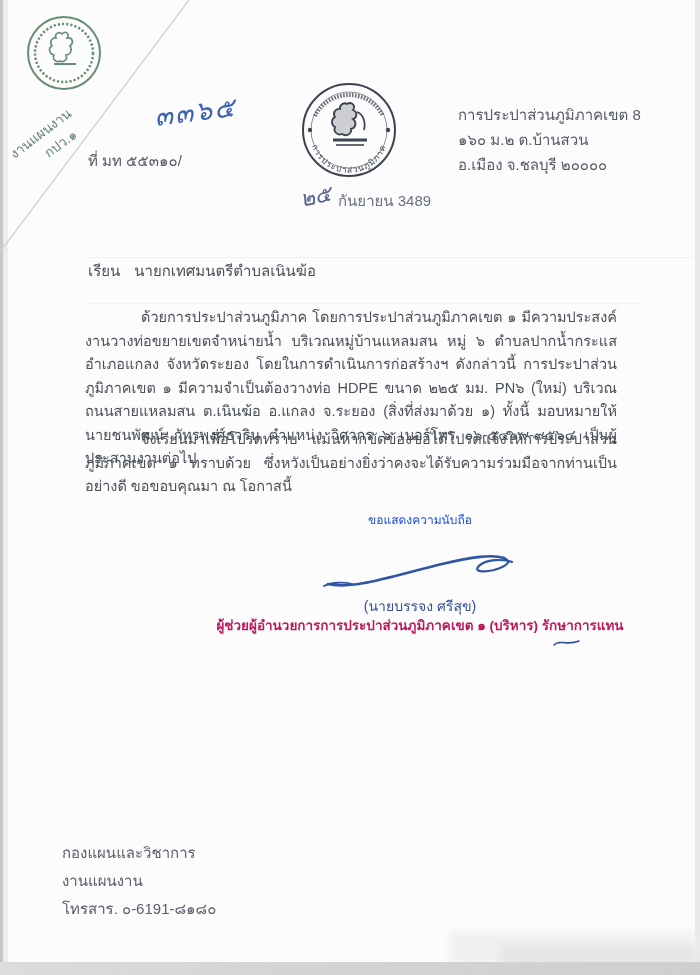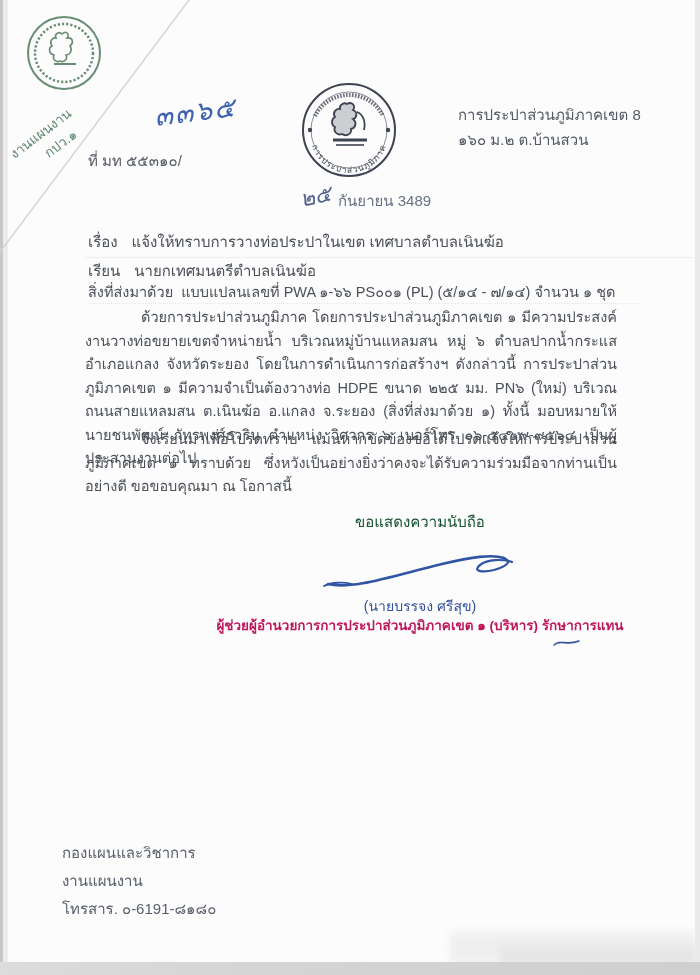--- a/index.html
+++ b/index.html
@@ -37,21 +37,21 @@
   .subject{left:88px;top:230px;font-size:15px;color:#4b5058;}
   .to{left:88px;top:259px;font-size:15px;color:#4b5058;}
   .attach{left:88px;top:280px;font-size:14.5px;color:#4b5058;}
   .label-gap{display:inline-block;width:14px;}
 
   .para{left:85px;width:532px;font-size:14.5px;line-height:23.5px;
     text-align:justify;text-indent:56px;color:#4b5058;}
   .para1{top:306px;}
   .para2{top:428px;}
 
-  .closing{left:300px;top:510px;width:240px;text-align:center;font-size:15px;color:#14532d;}
+  .closing{left:300px;top:510px;width:240px;text-align:center;font-size:12px;color:#1d4ed8;}
   .sig-svg{left:322px;top:546px;}
   .signer-name{left:290px;top:595px;width:260px;text-align:center;font-size:14px;color:#35519c;}
   .signer-title1{left:150px;top:614px;width:540px;text-align:center;font-size:13.5px;
     font-weight:700;color:#be185d;}
   .signer-title2{left:230px;top:635px;width:380px;text-align:center;font-size:13.5px;color:#35519c;}
   .title2-scribble{left:552px;top:637px;}
 
   .footer{left:62px;top:839px;font-size:15px;line-height:28px;color:#5a606c;}
 
   
@@ -110,30 +110,29 @@
       <textPath href="#sealBottomArc" startOffset="50%" text-anchor="middle">การประปาส่วนภูมิภาค</textPath>
     </text>
   </svg>
 
   <div class="abs txt ref">ที่ มท ๕๕๓๑๐/</div>
   <div class="abs ref-hand">๓๓๖๕</div>
 
   <div class="abs addr">
     <div>การประปาส่วนภูมิภาคเขต 8</div>
     <div>๑๖๐ ม.๒ ต.บ้านสวน</div>
+    <div>อ.เมือง จ.ชลบุรี ๒๐๐๐๐</div>
   </div>
 
   <div class="abs date-hand">๒๕</div>
   <div class="abs date-line">กันยายน 3489</div>
 
-  <div class="abs subject"><span>เรื่อง</span><span class="label-gap"></span><span>แจ้งให้ทราบการวางท่อประปาในเขต เทศบาลตำบลเนินฆ้อ</span></div>
 
   <div class="abs to"><span>เรียน</span><span class="label-gap"></span><span>นายกเทศมนตรีตำบลเนินฆ้อ</span></div>
 
-  <div class="abs attach"><span>สิ่งที่ส่งมาด้วย</span><span class="label-gap" style="width:8px;"></span><span>แบบแปลนเลขที่ PWA ๑-๖๖ PS๐๐๑ (PL) (๕/๑๔ - ๗/๑๔) จำนวน ๑ ชุด</span></div>
 
   <div class="abs txt para para1">ด้วยการประปาส่วนภูมิภาค โดยการประปาส่วนภูมิภาคเขต ๑ มีความประสงค์งานวางท่อขยายเขตจำหน่ายน้ำ บริเวณหมู่บ้านแหลมสน หมู่ ๖ ตำบลปากน้ำกระแส อำเภอแกลง จังหวัดระยอง โดยในการดำเนินการก่อสร้างฯ ดังกล่าวนี้ การประปาส่วนภูมิภาคเขต ๑ มีความจำเป็นต้องวางท่อ HDPE ขนาด ๒๒๕ มม. PN๖ (ใหม่) บริเวณถนนสายแหลมสน ต.เนินฆ้อ อ.แกลง จ.ระยอง (สิ่งที่ส่งมาด้วย ๑) ทั้งนี้ มอบหมายให้ นายชนพัฒน์ ภัทรพงศ์ธาริน ตำแหน่ง วิศวกร ๖ เบอร์โทร ๐๖-๕๔๑๙-๙๕๖๔ เป็นผู้ประสานงานต่อไป</div>
   <div class="abs txt para para2">จึงเรียนมาเพื่อโปรดทราบ แม้นหากขัดข้องขอได้โปรดแจ้งให้การประปาส่วนภูมิภาคเขต ๑ ทราบด้วย ซึ่งหวังเป็นอย่างยิ่งว่าคงจะได้รับความร่วมมือจากท่านเป็นอย่างดี ขอขอบคุณมา ณ โอกาสนี้</div>
 
   <div class="abs closing">ขอแสดงความนับถือ</div>
 
   <svg class="abs sig-svg" width="210" height="50" viewBox="0 0 210 50">
     <g stroke="#2f55a4" fill="none" stroke-linecap="round">
       <path d="M6 38 C 30 44 70 30 120 18 C 150 11 170 8 182 12" stroke-width="2.6"></path>
       <path d="M182 12 C 190 15 186 20 172 24 C 160 27 150 25 158 19 C 166 13 180 13 190 16" stroke-width="2.2"></path>

